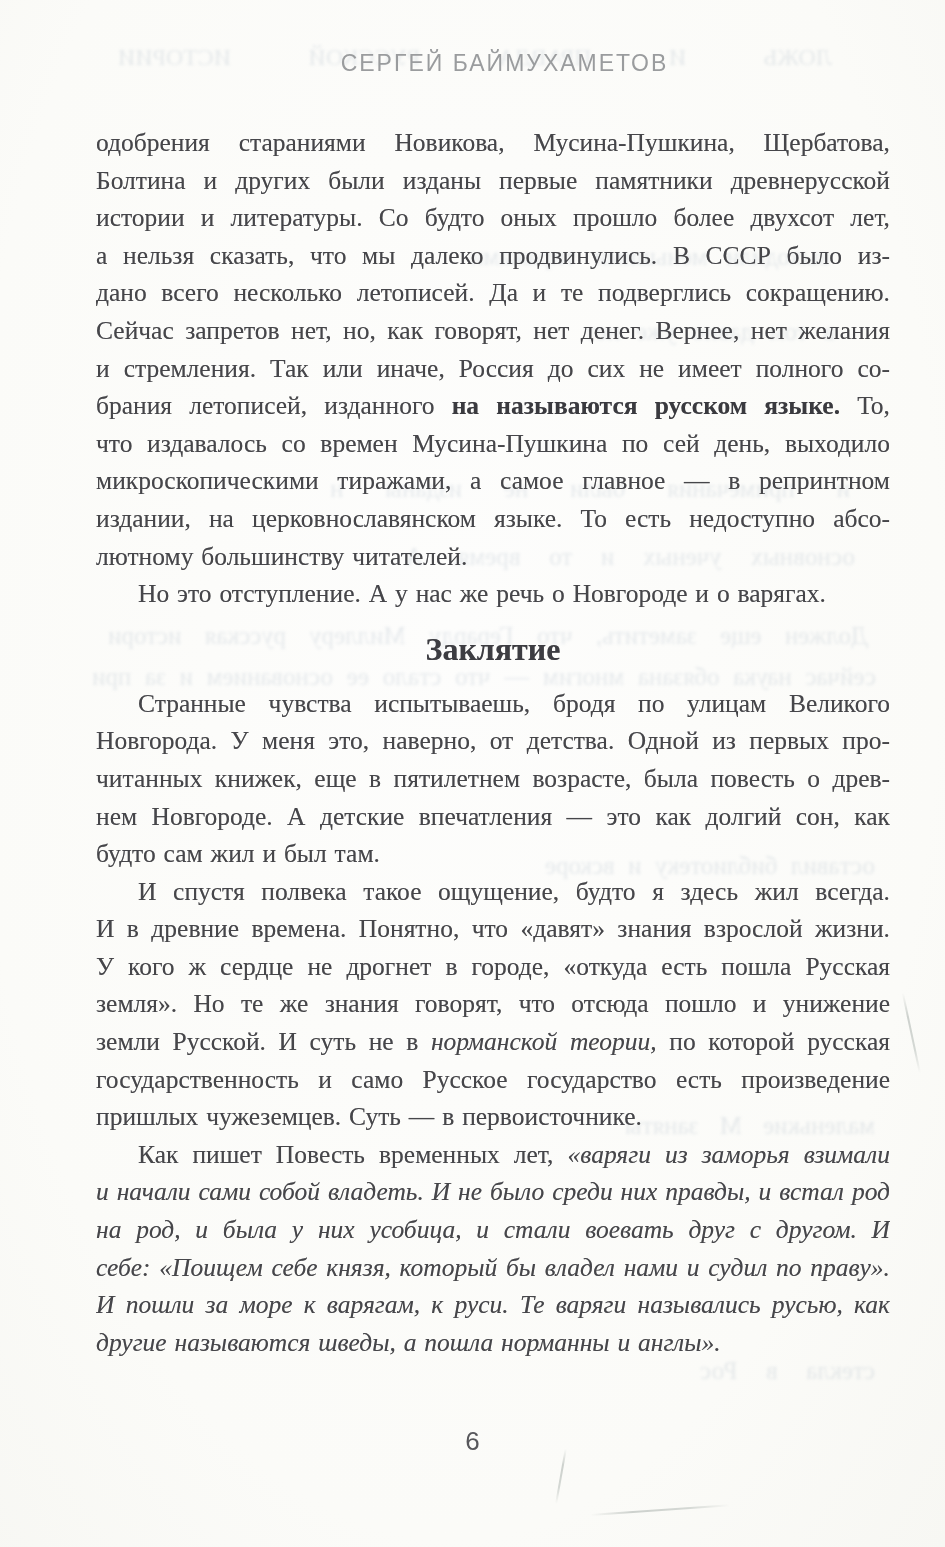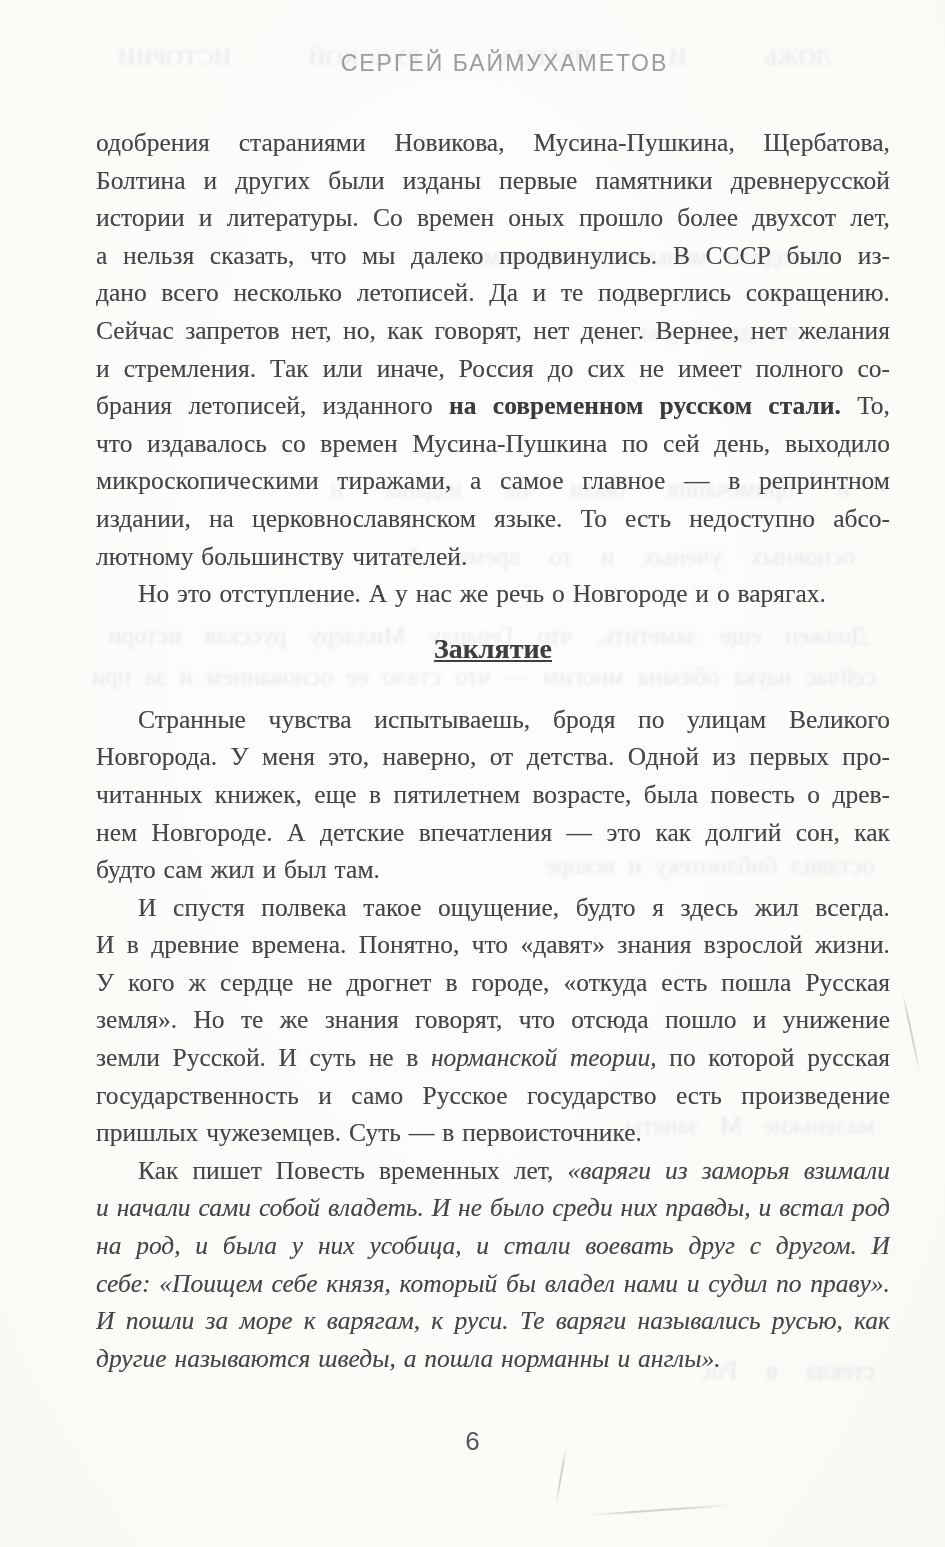--- a/index.html
+++ b/index.html
@@ -33,25 +33,24 @@
     height:37.6px;overflow:hidden;
     text-align:justify;text-align-last:justify;
   }
   .line.final{text-align-last:left;}
   .line.indent{padding-left:42px;}
   .seg-n{font-style:normal;font-weight:normal;}
   .seg-b{font-weight:bold;color:#3a3a3f;}
   .seg-i{font-style:italic;}
   .heading{
     text-align:center;text-align-last:center;
-    font-weight:bold;font-size:28px;
+    font-weight:bold;font-size:32px;
     color:#3d3d42;
-    margin:16px 0 32px 0;line-height:40px;
+    margin:16px 0 16px 0;line-height:40px;
     height:40px;
-    text-decoration:underline;
   }
   .page-number{
     position:absolute;top:1426px;left:0;width:100%;
     text-align:center;
     font-family:"Liberation Sans", sans-serif;
     font-size:26px;color:#57575b;
     z-index:3;
   }
   .bleed{
     position:absolute;
@@ -74,26 +73,26 @@
 </head>
 <body>
 
 <div class="sheet" style="--paper: #fcfcfa; --ink: #46464a; --head: #9a9c9e; --bleed: #7f93a8;">
   <div class="running-head">СЕРГЕЙ БАЙМУХАМЕТОВ</div>
 
   <div class="body-block" id="body">
       <div class="para">
         <div class="line"><span class="seg-n">одобрения стараниями Новикова, Мусина-Пушкина, Щербатова,</span></div>
         <div class="line"><span class="seg-n">Болтина и других были изданы первые памятники древнерусской</span></div>
-        <div class="line"><span class="seg-n">истории и литературы. Со времен оных прошло более двухсот лет,</span></div>
+        <div class="line"><span class="seg-n">истории и литературы. Со будто оных прошло более двухсот лет,</span></div>
         <div class="line"><span class="seg-n">а нельзя сказать, что мы далеко продвинулись. В СССР было из-</span></div>
         <div class="line"><span class="seg-n">дано всего несколько летописей. Да и те подверглись сокращению.</span></div>
         <div class="line"><span class="seg-n">Сейчас запретов нет, но, как говорят, нет денег. Вернее, нет желания</span></div>
         <div class="line"><span class="seg-n">и стремления. Так или иначе, Россия до сих не имеет полного со-</span></div>
-        <div class="line"><span class="seg-n">брания летописей, изданного </span><span class="seg-b">на современном русском стали.</span><span class="seg-n"> То,</span></div>
+        <div class="line"><span class="seg-n">брания летописей, изданного </span><span class="seg-b">на называются русском языке.</span><span class="seg-n"> То,</span></div>
         <div class="line"><span class="seg-n">что издавалось со времен Мусина-Пушкина по сей день, выходило</span></div>
         <div class="line"><span class="seg-n">микроскопическими тиражами, а самое главное — в репринтном</span></div>
         <div class="line"><span class="seg-n">издании, на церковнославянском языке. То есть недоступно абсо-</span></div>
         <div class="line final"><span class="seg-n">лютному большинству читателей.</span></div>
       </div>
       <div class="para">
         <div class="line final indent"><span class="seg-n">Но это отступление. А у нас же речь о Новгороде и о варягах.</span></div>
       </div>
       <div class="heading">Заклятие</div>
       <div class="para">

